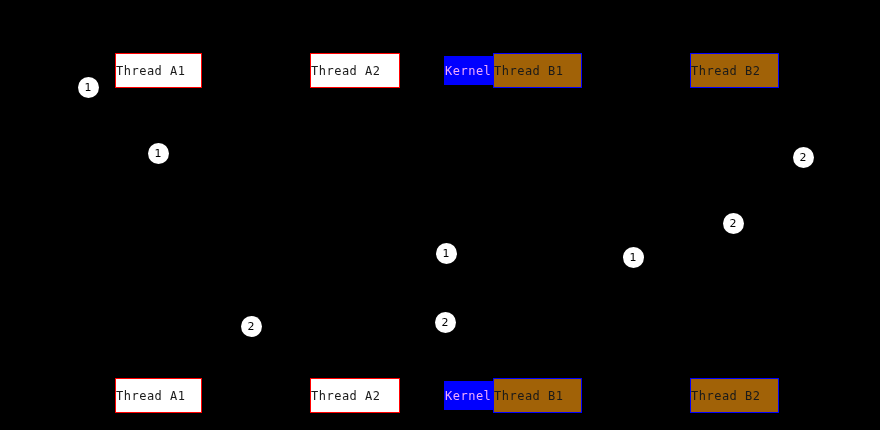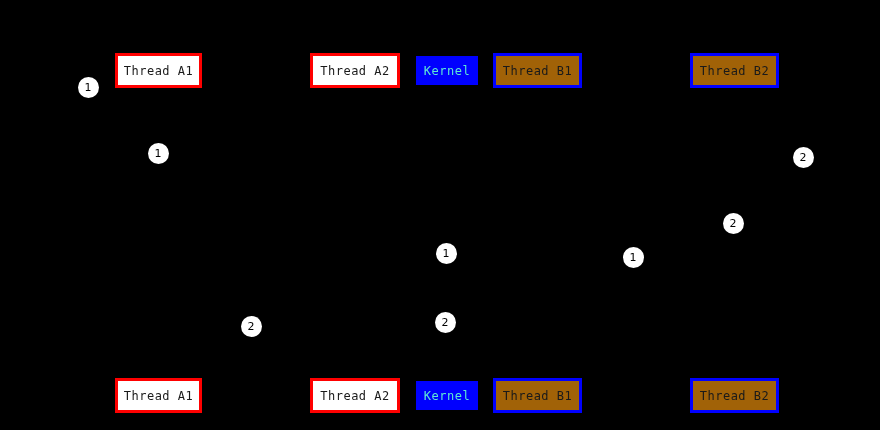--- a/index.html
+++ b/index.html
@@ -29,34 +29,34 @@
     height: 1px;
     background: #000000;
   }
 
   
   .participant {
     position: absolute;
     box-sizing: border-box;
     display: flex;
     align-items: center;
-    justify-content: center;
     background: #ffffff;
-    border: 3px solid #0f766e;
+    border: 1px solid #0f766e;
     font-size: 12px;
     letter-spacing: 0.5px;
     color: #1a1a1a;
     white-space: nowrap;
   }
   .participant.thread-a { border-color: #ff0000; background: #ffffff; color: #1a1a1a; }
   .participant.thread-b { border-color: #0000ff; background: #a16207; color: #1a1a1a; }
   .participant.kernel {
     border-color: #0000ff;
     background: #0000ff;
-    color: #5eead4;
+    color: #f0abfc;
+    margin-left: 28px;
   }
 
   
   .marker {
     position: absolute;
     width: 21px;
     height: 21px;
     border-radius: 50%;
     background: #ffffff;
     color: #000000;

